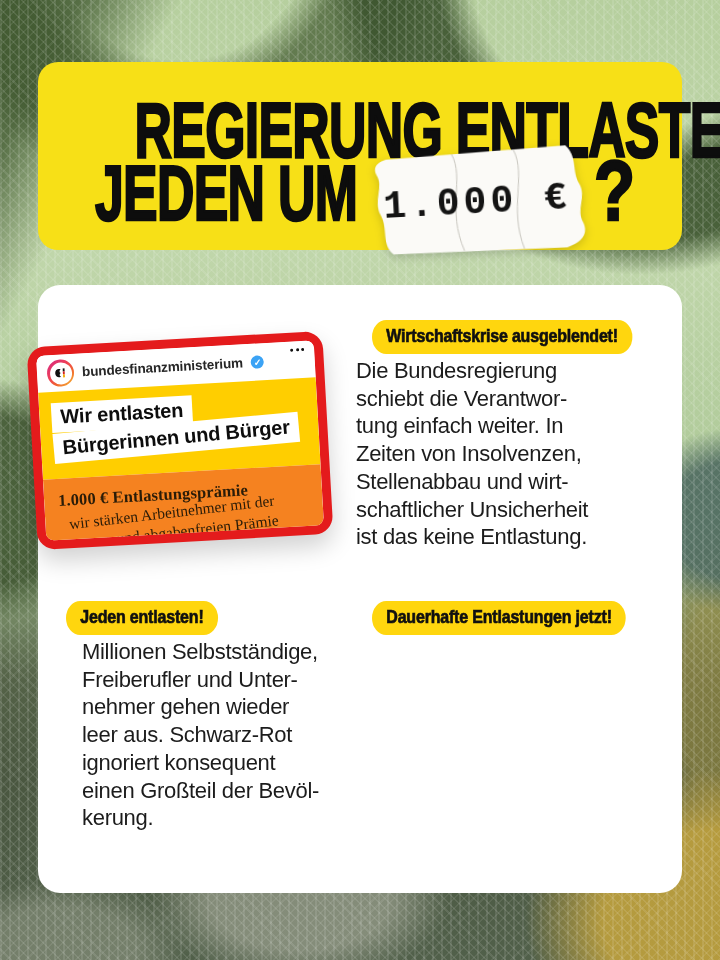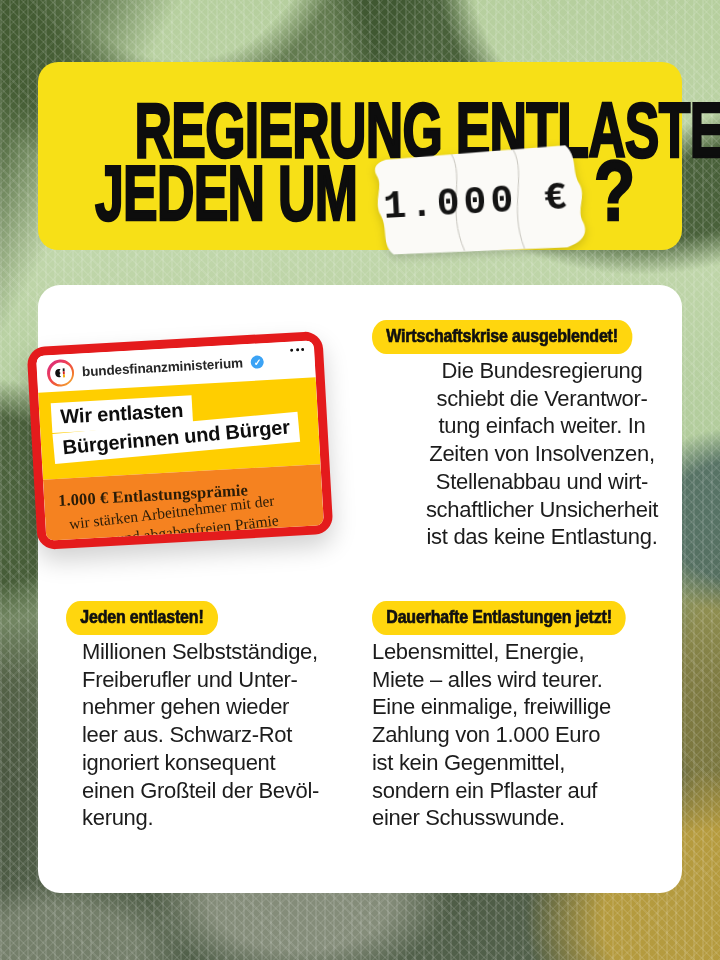--- a/index.html
+++ b/index.html
@@ -106,21 +106,21 @@
   }
   .badge span{
     font-weight:bold;font-size:19px;color:#101010;letter-spacing:-.2px;
     -webkit-text-stroke:.7px #101010;
   }
   .para{
     position:absolute;width:316px;font-size:22px;line-height:1.26;
     color:#1c1c1c;white-space:pre-line;letter-spacing:-.3px;
   }
   .badge-crisis{left:334px;top:35px;}
-  .para-crisis{left:346px;top:72px;text-align:center;}
+  .para-crisis{left:318px;top:72px;}
   .badge-everyone{left:28px;top:316px;}
   .para-everyone{left:44px;top:353px;}
   .badge-lasting{left:334px;top:316px;}
   .para-lasting{left:334px;top:353px;}
 </style>
 </head>
 <body>
 
 <div class="stage">
 
@@ -201,22 +201,15 @@
 Freiberufler und Unter-
 nehmer gehen wieder
 leer aus. Schwarz-Rot
 ignoriert konsequent
 einen Großteil der Bevöl-
 kerung.</div>
 
     <div class="badge badge-lasting">
       <span>Dauerhafte Entlastungen jetzt!</span>
     </div>
-    <div class="para para-lasting">Lebensmittel, Energie,
-Miete – alles wird teurer.
-Eine einmalige, freiwillige
-Zahlung von 1.000 Euro
-ist kein Gegenmittel,
-sondern ein Pflaster auf
-einer Schusswunde.</div>
 
   </div>
 </div>
 
 </body></html>

